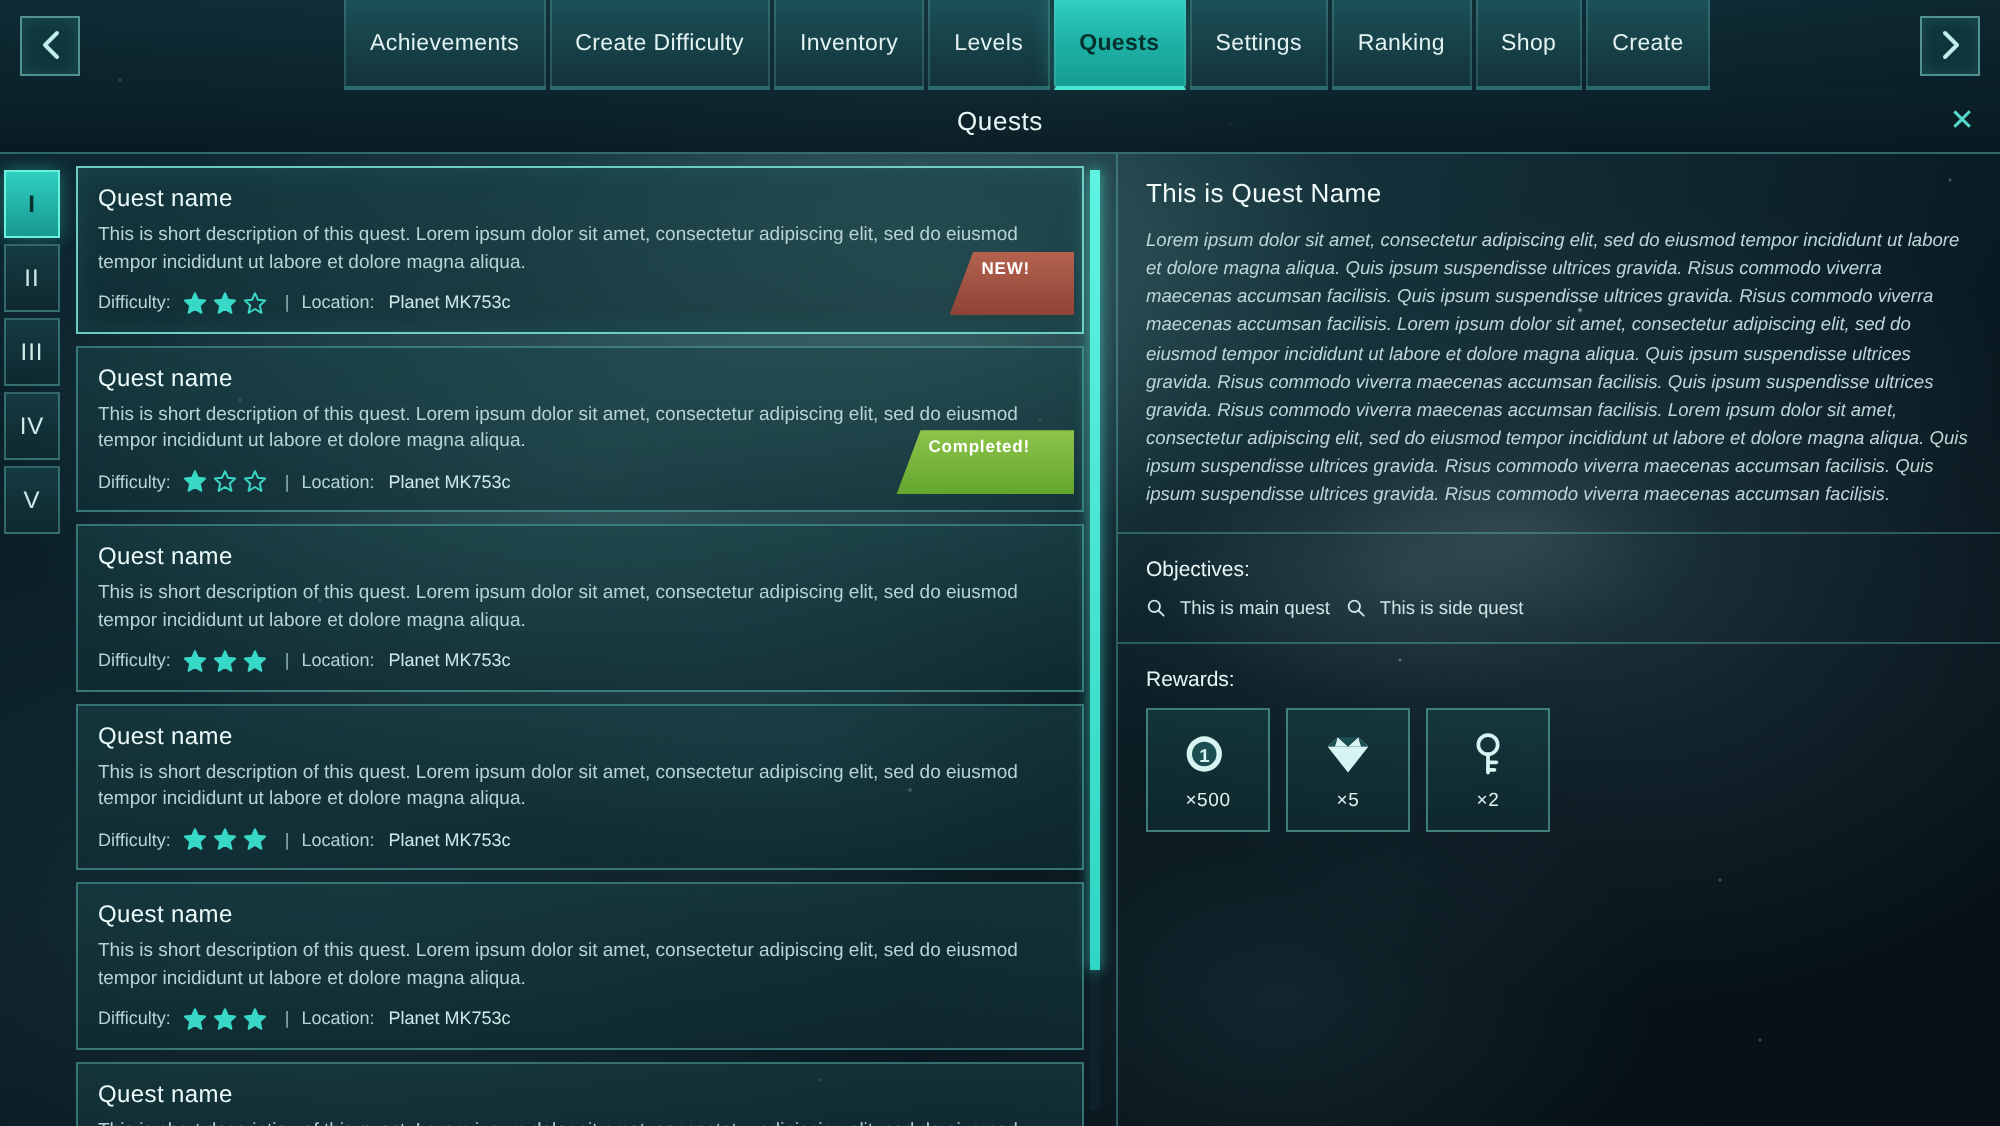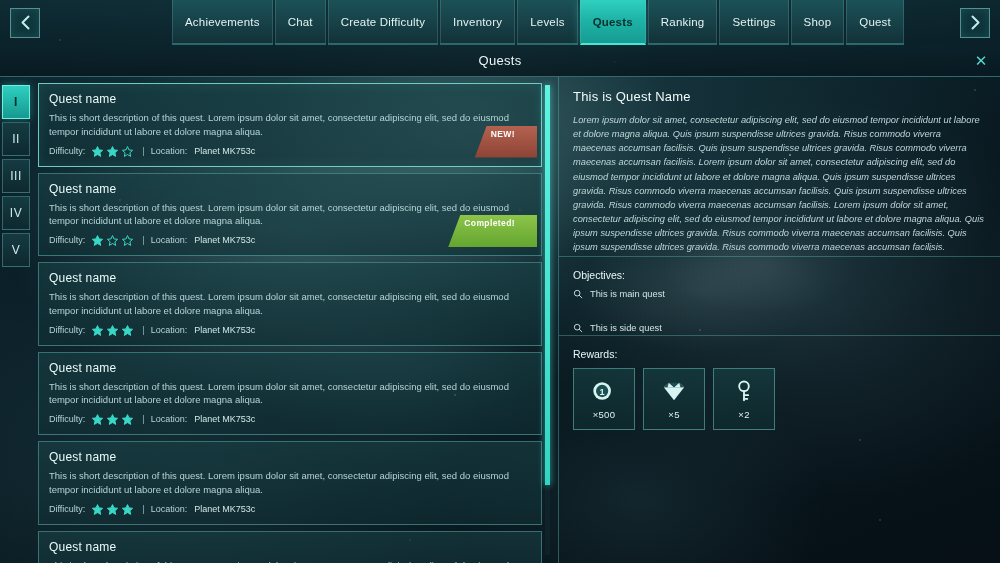--- a/index.html
+++ b/index.html
@@ -135,21 +135,21 @@
     margin-bottom:6px;
     cursor:pointer;
     overflow:hidden;
   }
   .quest-card.selected {
     border-color: rgba(125,230,220,0.85);
     box-shadow: inset 0 0 14px rgba(70,200,190,0.12);
   }
   .q-name { font-size:12px; color:#ecfbfa; margin-bottom:5px; letter-spacing:.2px; }
   .q-desc { font-size:9.5px; line-height:1.45; color:#b6d4d6; max-width:462px; }
-  .q-meta { margin-top:7px; font-size:9px; color:#b6d4d6; display:flex; gap:4px; }
+  .q-meta { margin-top:7px; font-size:9px; color:#b6d4d6; display:flex; align-items:center; gap:4px; }
   .stars { display:inline-flex; gap:4px; margin:0 3px; }
   .star { width:11px; height:11px; display:block; }
   .q-sep { color:#8fb6b8; margin:0 2px; }
   .q-loc-label { color:#b6d4d6; }
   .q-loc-val { color:#cfe8e8; margin-left:3px; }
 
   .badge {
     position:absolute; right:4px; bottom:8px;
     height:32px; line-height:16px;
     padding:0 22px 0 16px;
@@ -165,25 +165,25 @@
   }
   .scrollbar-thumb {
     position:absolute; left:0; top:0; width:5px; height:400px;
     background: linear-gradient(180deg,#5ff4e2,#2fd6c3);
     box-shadow:0 0 7px rgba(80,240,225,.65);
     cursor:grab;
   }
 
   
   .detail { flex:1 1 auto; margin-left:2px; border-left:1px solid rgba(96,190,186,0.4); position:relative; }
-  .detail-section { border-bottom:1px solid rgba(96,190,186,0.38); padding:12px 14px 2px 14px; }
+  .detail-section { border-bottom:1px solid rgba(96,190,186,0.38); padding:12px 14px 12px 14px; }
   .detail-title { font-size:13px; color:#f0fbfa; margin-bottom:9px; letter-spacing:.2px; }
   .detail-desc { font-size:9.3px; line-height:1.52; color:#bcd6d8; text-align:left;font-style:italic; }
   .section-head { font-size:10.5px; color:#e8f7f6; margin-bottom:8px; }
-  .obj-list { display:flex; flex-direction:column; gap:24px; }
+  .obj-list { display:flex; flex-direction:row; gap:8px; }
   .obj-row { display:flex; align-items:center; gap:7px; font-size:9.3px; color:#cfe4e5; }
   .obj-icon { width:10px; height:10px; flex:0 0 10px; display:block; }
   .rewards-row { display:flex; gap:8px; margin-top:3px; }
   .reward {
     width:62px; height:62px;
     border:1px solid rgba(110,205,198,0.5);
     background: linear-gradient(180deg, rgba(22,66,68,0.62), rgba(14,46,50,0.62));
     display:flex; flex-direction:column; align-items:center; justify-content:center;
     gap:5px; cursor:pointer;
   }
@@ -201,29 +201,28 @@
   <div class="topbar">
     <div class="nav-arrow">
       <span>
         <svg width="11" height="15" viewBox="0 0 11 15">
             <polyline points="8.5,1.5 2.5,7.5 8.5,13.5" fill="none" stroke="#bfeeec" stroke-width="2" stroke-linecap="round" stroke-linejoin="round"></polyline>
           </svg>
       </span>
     </div>
     <div class="tabs" id="tabs-root">
         <div class="tab">Achievements</div>
-        <div class="tab">Chat</div>
         <div class="tab">Create Difficulty</div>
         <div class="tab">Inventory</div>
         <div class="tab">Levels</div>
         <div class="tab active">Quests</div>
+        <div class="tab">Settings</div>
         <div class="tab">Ranking</div>
-        <div class="tab">Settings</div>
         <div class="tab">Shop</div>
-        <div class="tab">Quest</div>
+        <div class="tab">Create</div>
       </div>
     <div class="topbar-spacer"></div>
     <div class="nav-arrow">
       <span>
         <svg width="11" height="15" viewBox="0 0 11 15">
             <polyline points="2.5,1.5 8.5,7.5 2.5,13.5" fill="none" stroke="#bfeeec" stroke-width="2" stroke-linecap="round" stroke-linejoin="round"></polyline>
           </svg>
       </span>
     </div>
   </div>

